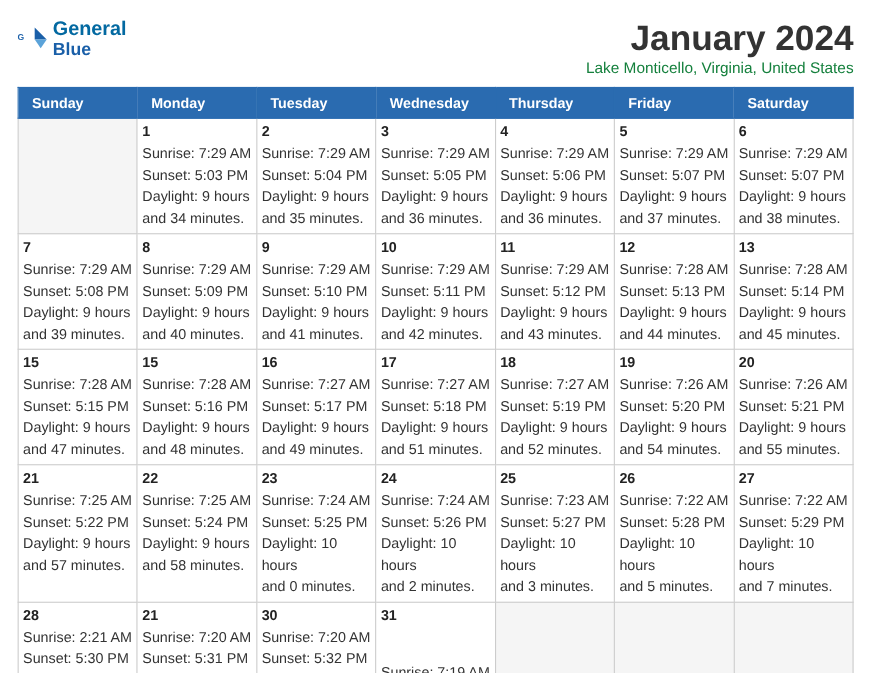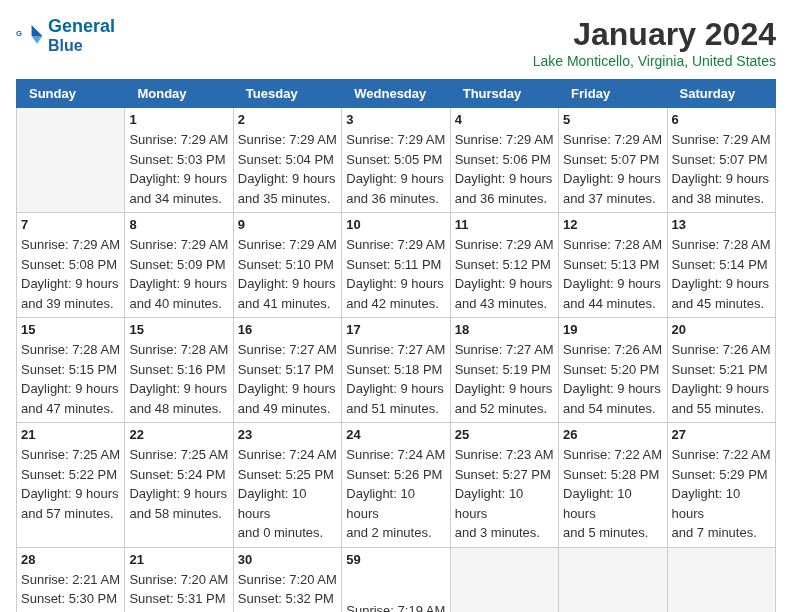--- a/index.html
+++ b/index.html
@@ -324,21 +324,21 @@
 and 10 minutes.</div>
         </td>
         <td>
           <div class="day-num">30</div>
           <div class="day-info" style="white-space: pre-line;">Sunrise: 7:20 AM
 Sunset: 5:32 PM
 Daylight: 10 hours
 and 12 minutes.</div>
         </td>
         <td>
-          <div class="day-num">59</div>
+          <div class="day-num">31</div>
           <div class="day-info" style="white-space: pre-line; margin-top: 34px;">Sunrise: 7:19 AM
 Sunset: 5:34 PM
 Daylight: 10 hours
 and 14 minutes.</div>
         </td>
         <td class="empty"></td>
         <td class="empty"></td>
         <td class="empty"></td>
       </tr>
     </tbody>

